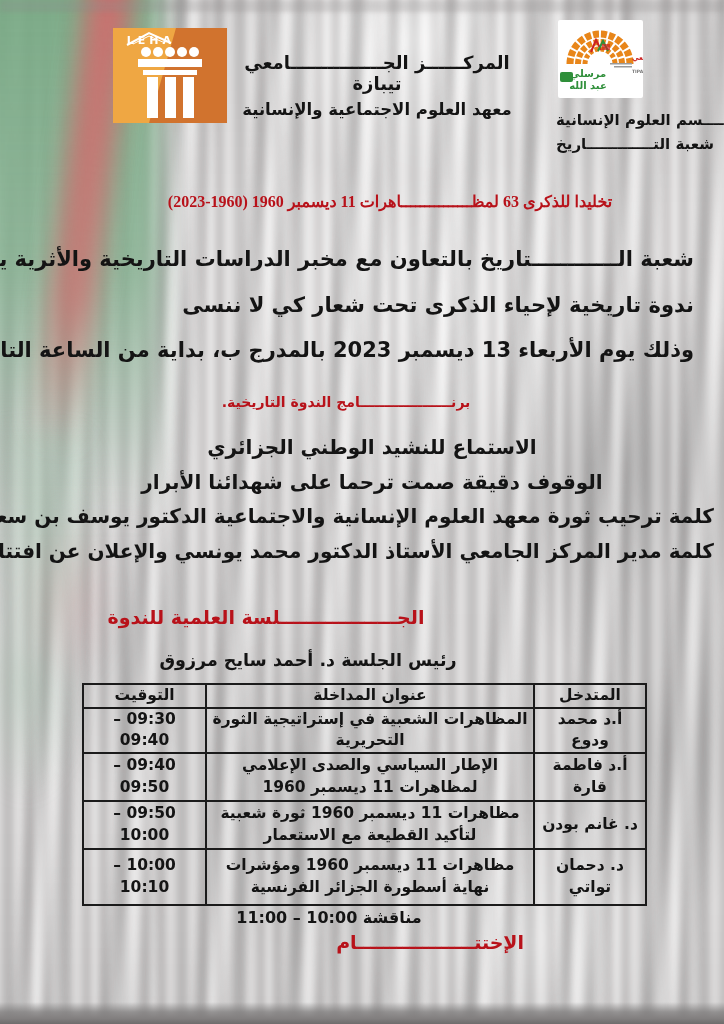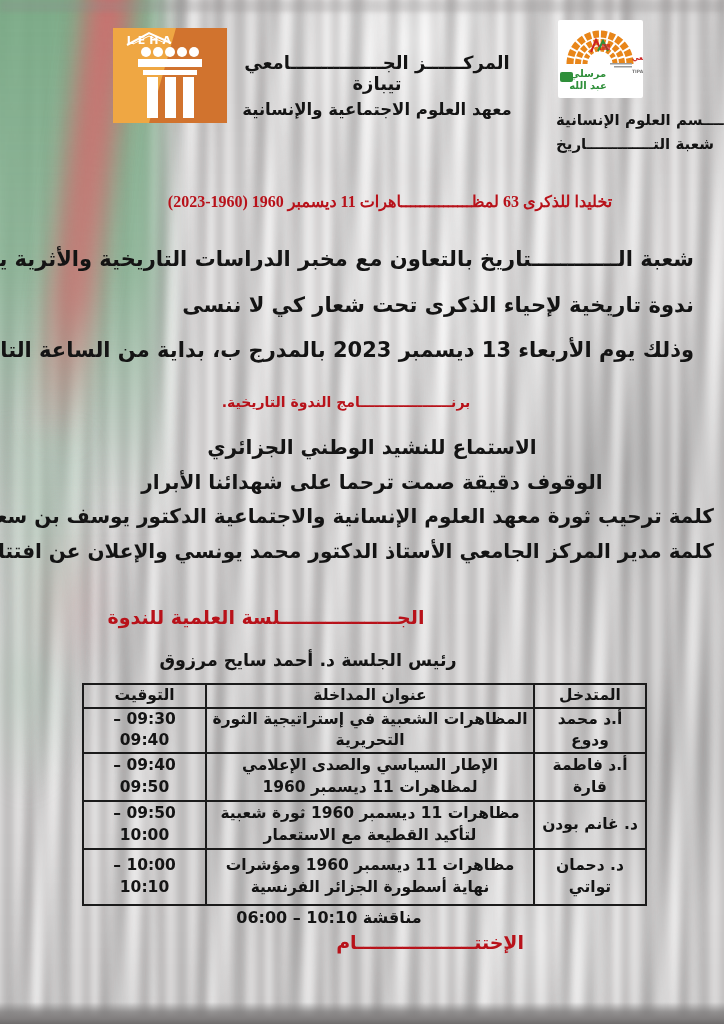--- a/index.html
+++ b/index.html
@@ -203,17 +203,17 @@
         <td>09:50 – 10:00</td>
       </tr>
       <tr class="r4">
         <td>د. دحمان تواتي</td>
         <td>مظاهرات 11 ديسمبر 1960 ومؤشرات نهاية أسطورة الجزائر الفرنسية</td>
         <td>10:00 – 10:10</td>
       </tr>
     </tbody>
   </table>
 
-  <div class="abs discussion">مناقشة 10:10 – 06:00</div>
+  <div class="abs discussion">مناقشة 10:00 – 11:00</div>
   <div class="abs closing red">الإختتــــــــــــــــــام</div>
 
   <div class="bg-bottom-strip"></div>
 </div>
 
 </body></html>

